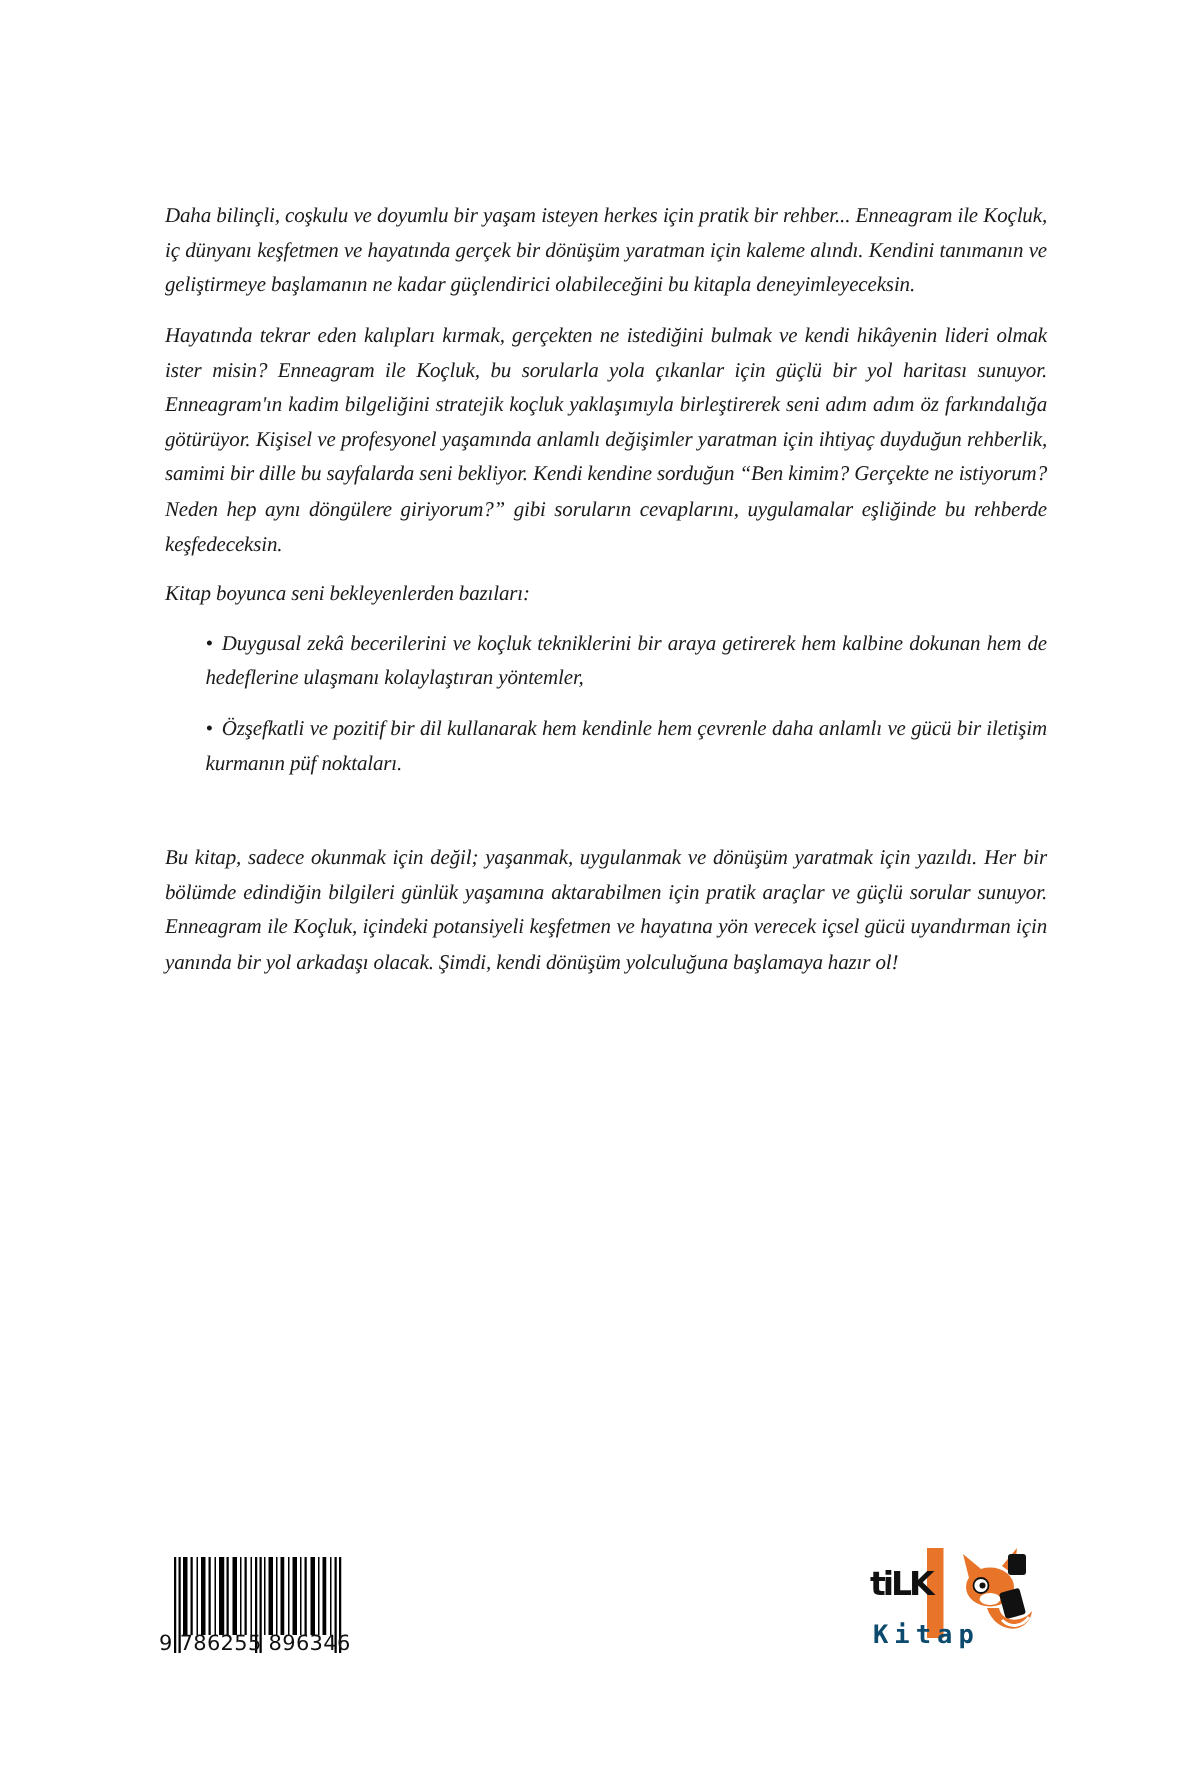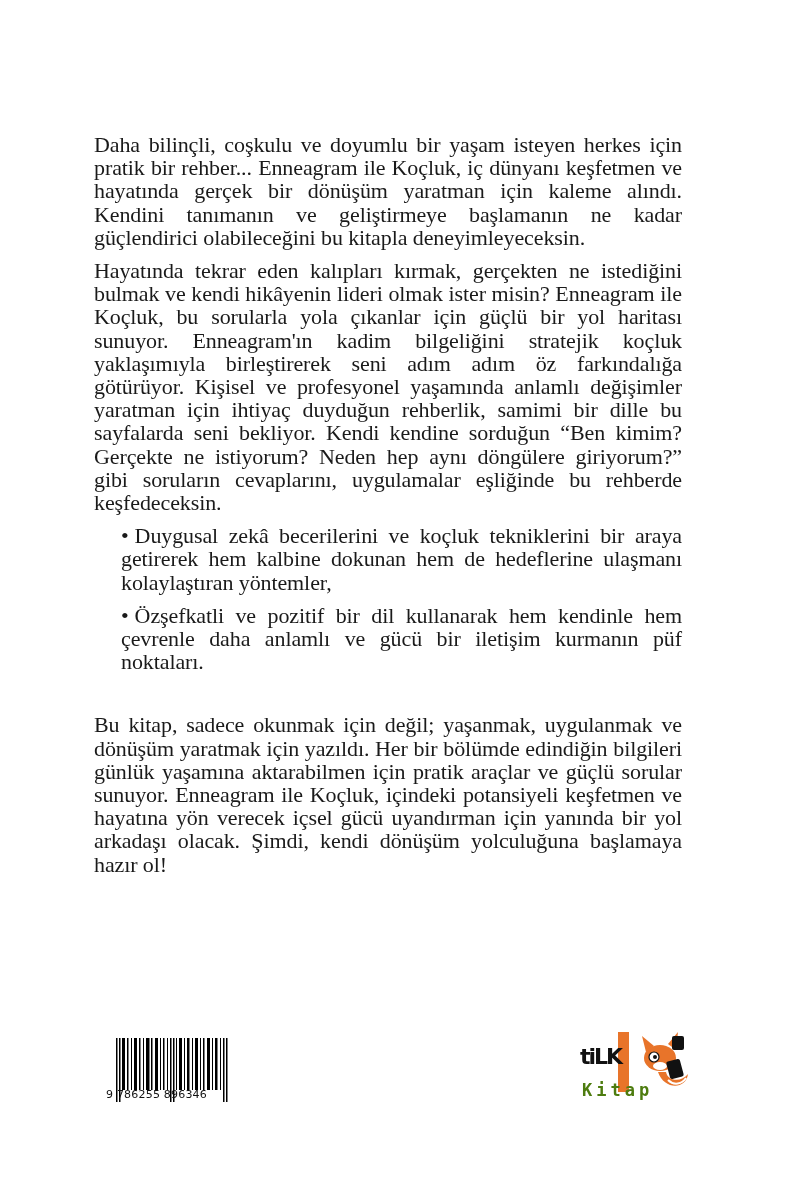--- a/index.html
+++ b/index.html
@@ -10,27 +10,28 @@
     body {
       width: 800px;
       height: 1193px;
       position: relative;
       overflow: hidden;
       font-family: "Liberation Serif", "DejaVu Serif", serif;
       color: #1a1a1a;
     }
     .content {
       position: absolute;
-      left: 94px;
+      left: 110px;
       top: 133px;
       width: 588px;
-      font-size: 22px;
+      font-size: 14px;
       line-height: 23.2px;
       text-align: justify;
       letter-spacing: -0.1px;
+      font-style: italic;
     }
     .para {
       margin: 0 0 10px 0;
     }
     .para.intro-list {
       margin-bottom: 10px;
     }
     .bullets {
       list-style: none;
       margin: 0;
@@ -57,21 +58,21 @@
     }
     .barcode svg {
       display: block;
     }
     .barcode-digits {
       position: absolute;
       left: -6px;
       top: 50px;
       width: 150px;
       font-family: "DejaVu Sans", sans-serif;
-      font-size: 11px;
+      font-size: 14px;
       letter-spacing: 0.2px;
       color: #111;
       background: transparent;
       white-space: pre;
     }
 
     
     .logo {
       position: absolute;
       left: 580px;
@@ -99,36 +100,37 @@
       background: #e8742a;
     }
     .logo-word-bottom {
       position: absolute;
       left: 2px;
       top: 50px;
       font-family: "DejaVu Sans Mono", monospace;
       font-weight: bold;
       font-size: 17px;
       letter-spacing: 4px;
-      color: #4d7c0f;
+      color: #0c4a6e;
     }
     .logo-fox {
       position: absolute;
       left: 58px;
       top: 0px;
       width: 54px;
       height: 62px;
     }
   </style>
 </head>
 <body>
 
 <main class="content">
   <p class="para">Daha bilinçli, coşkulu ve doyumlu bir yaşam isteyen herkes için pratik bir rehber... Enneagram ile Koçluk, iç dünyanı keşfetmen ve hayatında gerçek bir dönüşüm yaratman için kaleme alındı. Kendini tanımanın ve geliştirmeye başlamanın ne kadar güçlendirici olabileceğini bu kitapla deneyimleyeceksin.</p>
   <p class="para">Hayatında tekrar eden kalıpları kırmak, gerçekten ne istediğini bulmak ve kendi hikâyenin lideri olmak ister misin? Enneagram ile Koçluk, bu sorularla yola çıkanlar için güçlü bir yol haritası sunuyor. Enneagram'ın kadim bilgeliğini stratejik koçluk yaklaşımıyla birleştirerek seni adım adım öz farkındalığa götürüyor. Kişisel ve profesyonel yaşamında anlamlı değişimler yaratman için ihtiyaç duyduğun rehberlik, samimi bir dille bu sayfalarda seni bekliyor. Kendi kendine sorduğun “Ben kimim? Gerçekte ne istiyorum? Neden hep aynı döngülere giriyorum?” gibi soruların cevaplarını, uygulamalar eşliğinde bu rehberde keşfedeceksin.</p>
+  <p class="para intro-list">Kitap boyunca seni bekleyenlerden bazıları:</p>
   <ul class="bullets">
     <li><span class="bullet-dot">•</span><span>Duygusal zekâ becerilerini ve koçluk tekniklerini bir araya getirerek hem kalbine dokunan hem de hedeflerine ulaşmanı kolaylaştıran yöntemler,</span></li>
     <li><span class="bullet-dot">•</span><span>Özşefkatli ve pozitif bir dil kullanarak hem kendinle hem çevrenle daha anlamlı ve gücü bir iletişim kurmanın püf noktaları.</span></li>
   </ul>
   <p class="para closing">Bu kitap, sadece okunmak için değil; yaşanmak, uygulanmak ve dönüşüm yaratmak için yazıldı. Her bir bölümde edindiğin bilgileri günlük yaşamına aktarabilmen için pratik araçlar ve güçlü sorular sunuyor. Enneagram ile Koçluk, içindeki potansiyeli keşfetmen ve hayatına yön verecek içsel gücü uyandırman için yanında bir yol arkadaşı olacak. Şimdi, kendi dönüşüm yolculuğuna başlamaya hazır ol!</p>
 </main>
 
 <div class="barcode">
   <svg width="130" height="66" viewBox="0 0 130 66">
     <g fill="#000">

